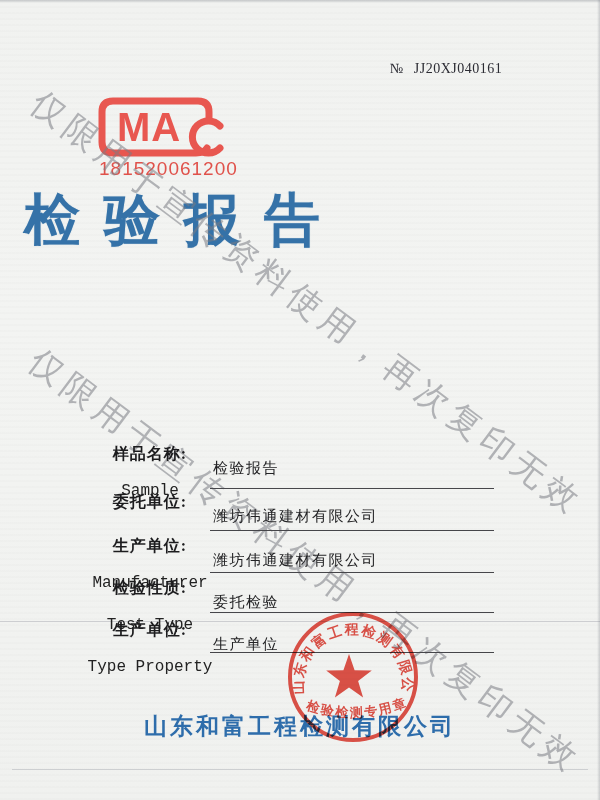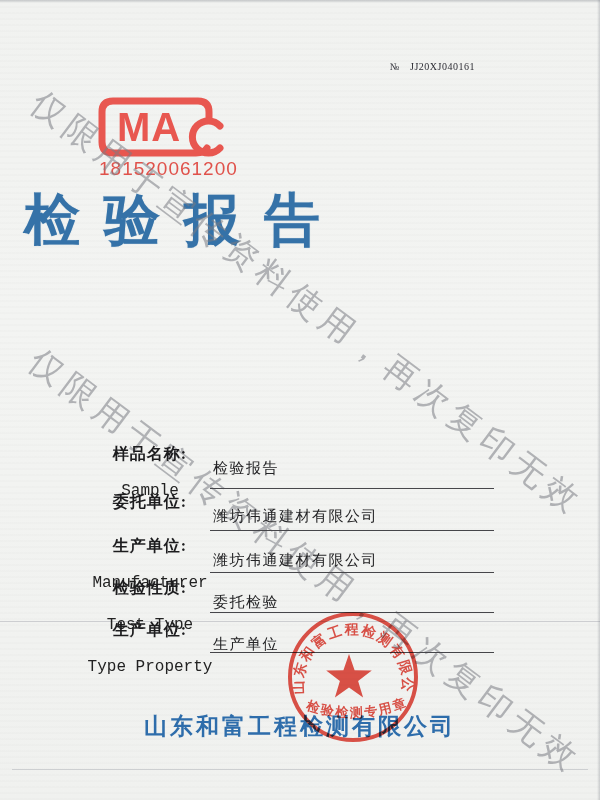--- a/index.html
+++ b/index.html
@@ -25,21 +25,21 @@
     background: linear-gradient(270deg, rgba(100,105,115,0.28), rgba(100,105,115,0)); }
   .scanline-a { position:absolute; left:0; top:621px; width:600px; height:1px;
     background: rgba(110,115,128,0.28); }
   .scanline-b { position:absolute; left:12px; top:769px; width:576px; height:1px;
     background: rgba(110,115,128,0.25); }
 
   
   .report-no {
     position: absolute; left: 390px; top: 61px;
     font-family: "Liberation Serif", serif;
-    font-size: 10px; color: #2c2c34; letter-spacing: 0.5px;
+    font-size: 14px; color: #2c2c34; letter-spacing: 0.5px;
     white-space: nowrap;
   }
   .report-no .num-sym { margin-right: 10px; }
 
   
   .cma-wrap { position: absolute; left: 97px; top: 96px; width: 135px; text-align: center; }
   .cma-no {
     position: absolute; left: 2px; top: 62px; width: 133px;
     font-family: "Liberation Sans", sans-serif;
     font-size: 19px; font-weight: 500; color: #e0524b; letter-spacing: 1px;

